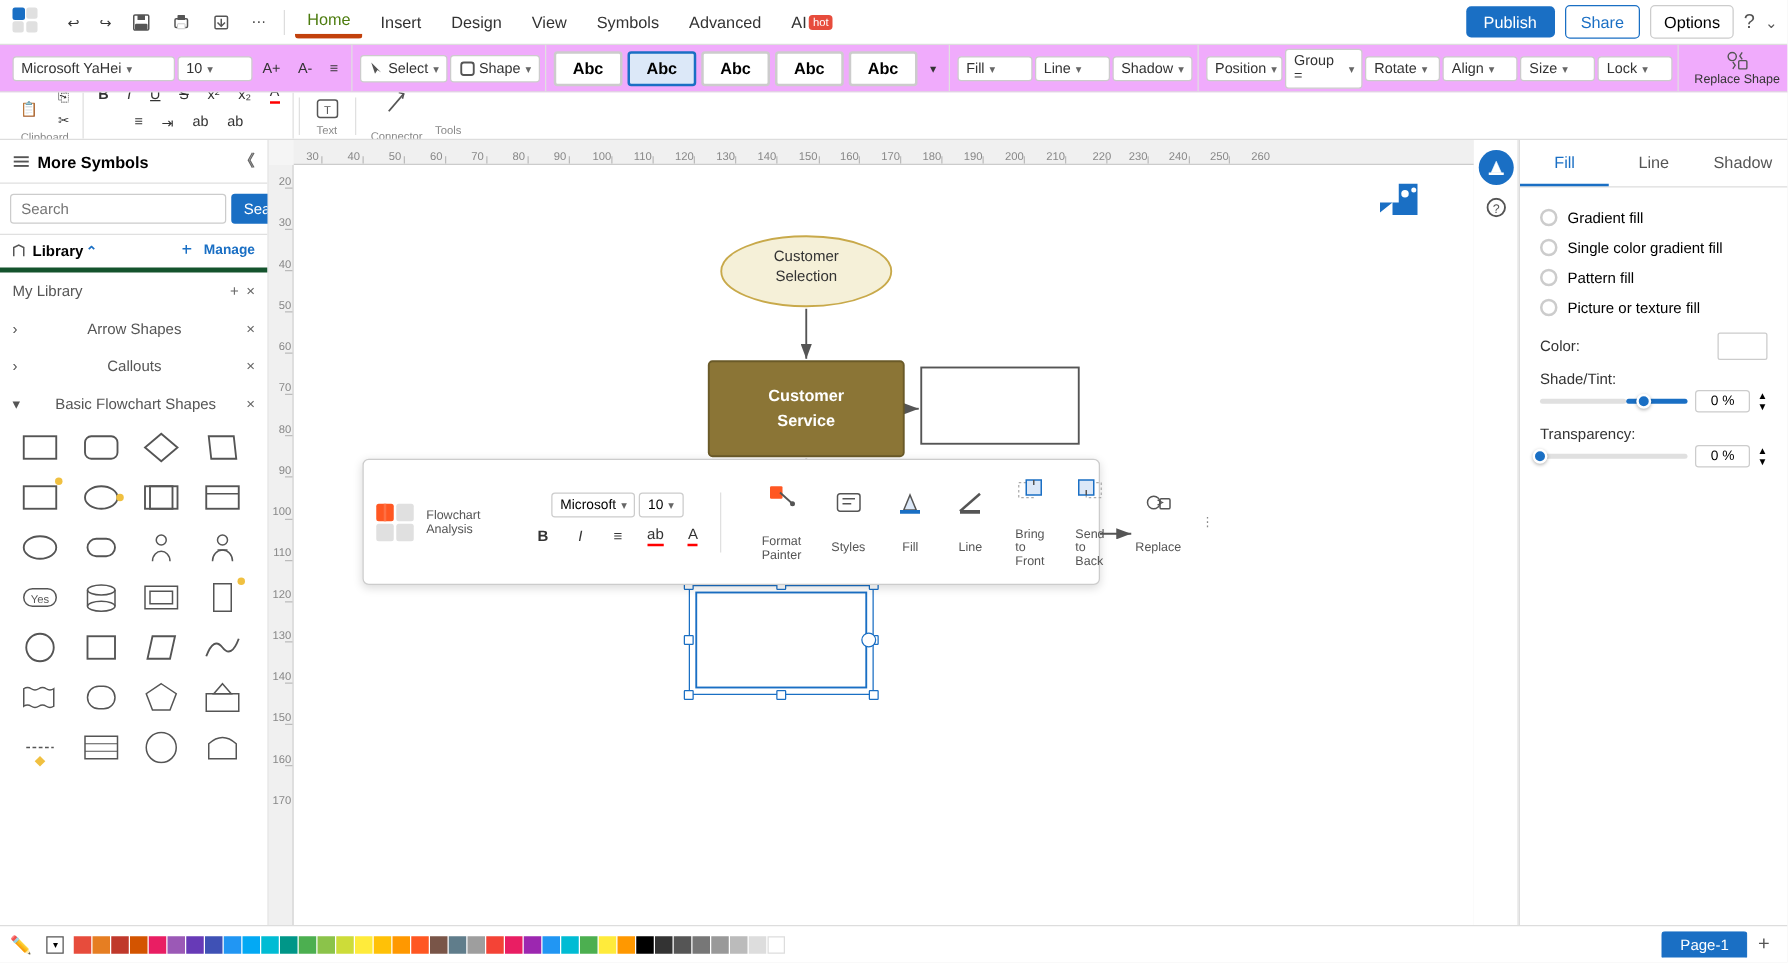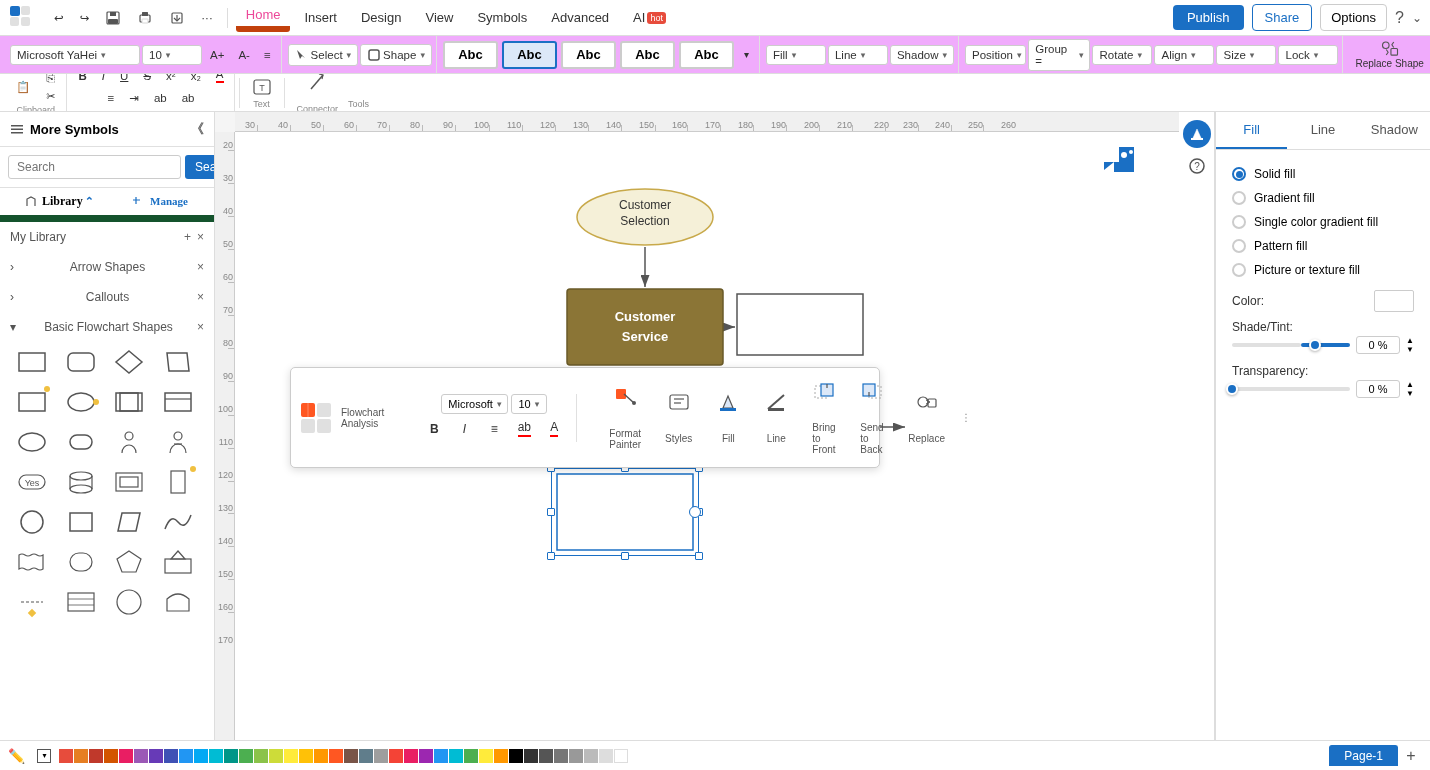--- a/index.html
+++ b/index.html
@@ -5,21 +5,21 @@
     * { box-sizing: border-box; margin: 0; padding: 0; }
     body { font-family: 'Segoe UI', Arial, sans-serif; font-size: 12px; background: #f0f0f0; overflow: hidden; width: 1430px; height: 770px; }
 
     
     .menu-bar {
       display: flex; align-items: center; background: #fff; border-bottom: 1px solid #ddd;
       height: 36px; padding: 0 8px; gap: 4px;
     }
     .menu-bar .logo { width: 28px; height: 28px; background: #fff; margin-right: 8px; }
     .menu-item { padding: 4px 10px; cursor: pointer; border-radius: 3px; font-size: 13px; color: #333; }
-    .menu-item.active { color: #ec4899; border-bottom: 6px solid #c2410c; }
+    .menu-item.active { color: #4d7c0f; border-bottom: 4px solid #c2410c; }
     .menu-separator { flex: 1; }
     .menu-right { display: flex; align-items: center; gap: 8px; }
     .btn-publish { background: #1a6fc4; color: #fff; border: none; padding: 5px 14px; border-radius: 4px; cursor: pointer; font-size: 13px; }
     .btn-share { border: 1px solid #1a6fc4; color: #1a6fc4; background: #fff; padding: 5px 12px; border-radius: 4px; cursor: pointer; font-size: 13px; }
     .btn-options { background: #fff; border: 1px solid #ccc; padding: 5px 10px; border-radius: 4px; cursor: pointer; font-size: 13px; }
     .hot-badge { background: #e74c3c; color: #fff; font-size: 9px; border-radius: 3px; padding: 1px 3px; margin-left: 2px; }
 
     
     .toolbar {
       display: flex; align-items: center; background: #f0abfc; border-bottom: 1px solid #ddd;
@@ -74,22 +74,22 @@
     .search-area { display: flex; padding: 8px; gap: 4px; border-bottom: 1px solid #e0e0e0; }
     .search-input { 
       flex: 1; border: 1px solid #ccc; border-radius: 3px; padding: 4px 8px;
       font-size: 12px; outline: none;
     }
     .search-btn {
       background: #1a6fc4; color: #fff; border: none; border-radius: 3px;
       padding: 4px 10px; cursor: pointer; font-size: 12px;
     }
     .library-header {
-      display: flex; align-items: center; padding: 6px 26px;
-      font-size: 12px; font-weight: 600; border-bottom: 7px solid #14532d; font-family: Liberation Serif, serif;
+      display: flex; align-items: center; padding: 6px 10px;
+      font-size: 12px; font-weight: 600; border-bottom: 4px solid #14532d;
     }
     .library-header .lib-actions { margin-left: auto; display: flex; gap: 8px; color: #1a6fc4; font-size: 11px; cursor: pointer; }
     .lib-section { padding: 4px 10px; }
     .lib-section-header {
       display: flex; align-items: center; justify-content: space-between;
       font-size: 12px; color: #555; padding: 4px 0; cursor: pointer;
     }
     .lib-section-header .section-actions { display: flex; gap: 6px; color: #666; }
     .shapes-grid {
       display: grid; grid-template-columns: repeat(4, 1fr); gap: 4px; padding: 6px 2px;
@@ -984,26 +984,20 @@
     <div class="right-panel">
       <div class="rp-tabs">
         <div class="rp-tab active">Fill</div>
         <div class="rp-tab">Line</div>
         <div class="rp-tab">Shadow</div>
       </div>
 
       <div class="rp-content">
 
 
-        <div class="fill-option">
-          <div class="radio-circle selected">
-            <div class="radio-inner"></div>
-          </div>
-          <span>Solid fill</span>
-        </div>
 
         <div class="fill-option">
           <div class="radio-circle"></div>
           <span>Gradient fill</span>
         </div>
 
         <div class="fill-option">
           <div class="radio-circle"></div>
           <span>Single color gradient fill</span>
         </div>

